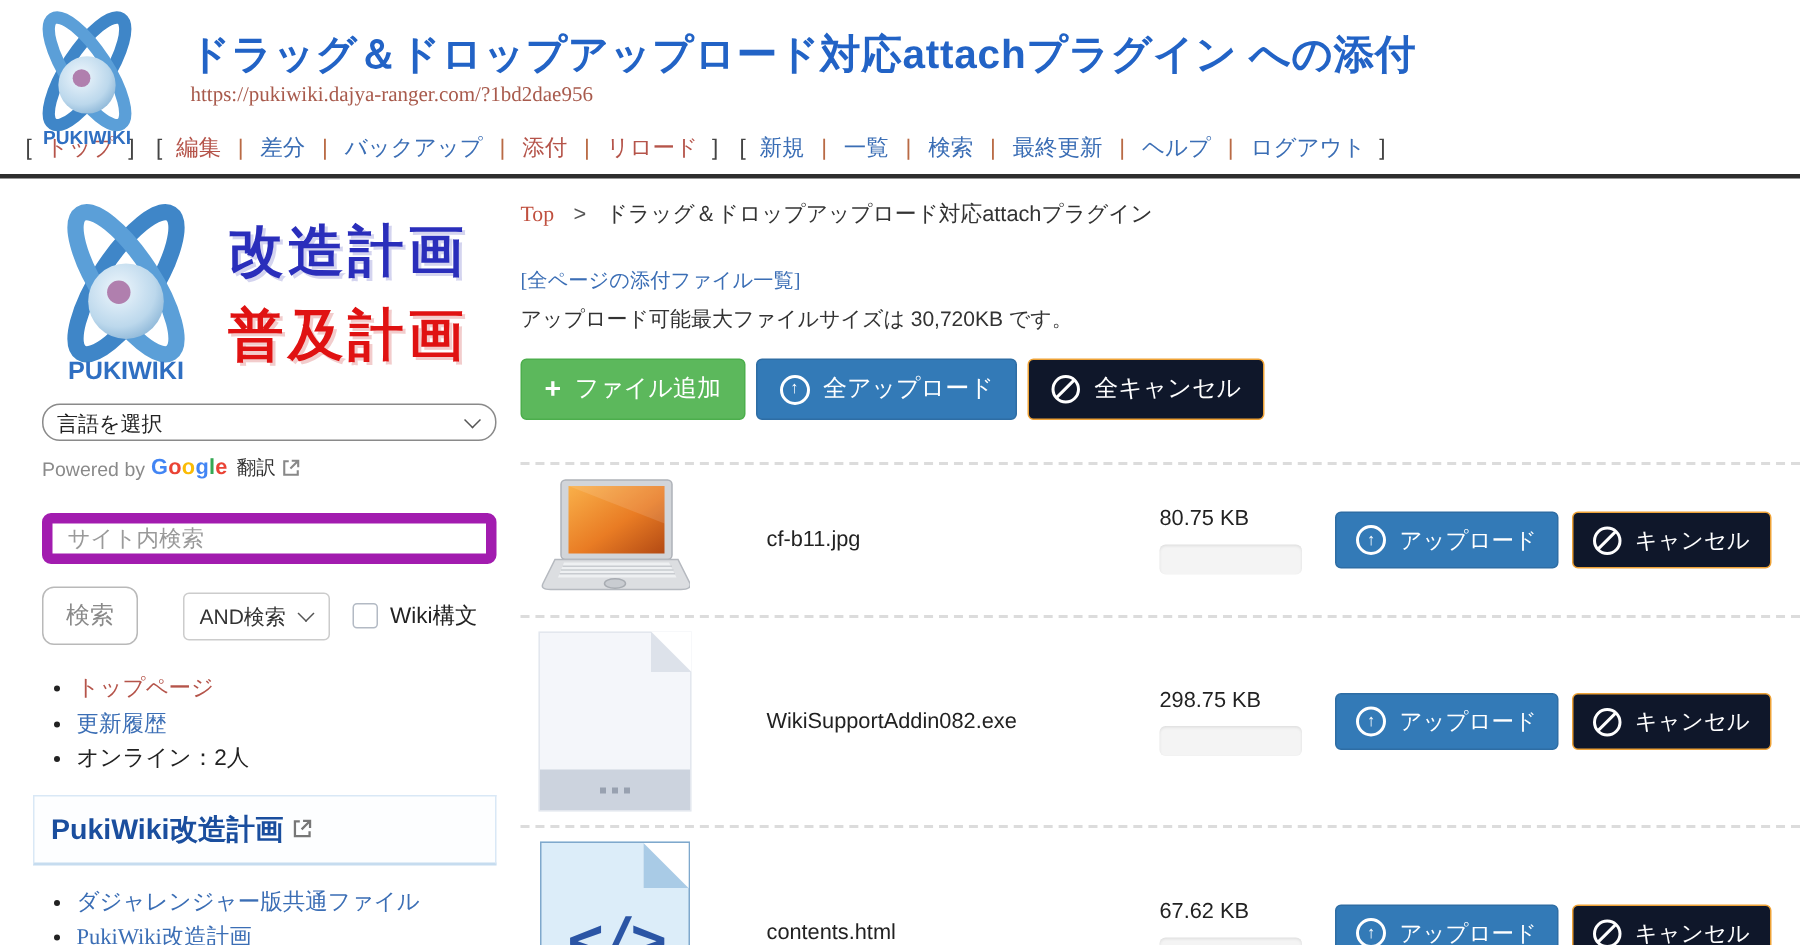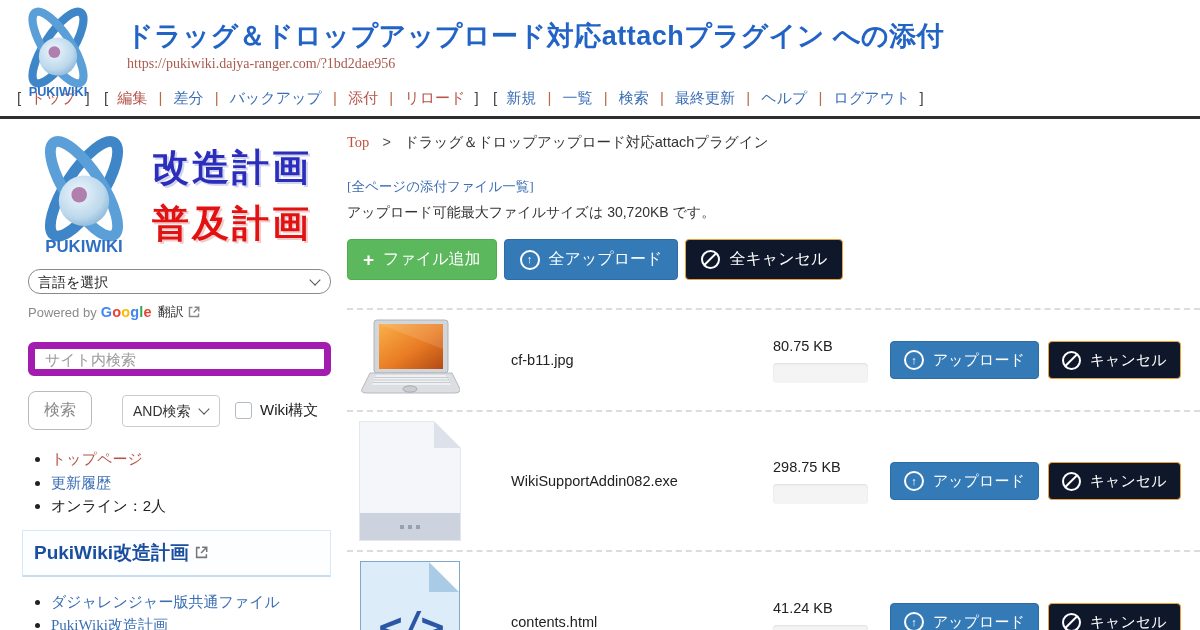--- a/index.html
+++ b/index.html
@@ -326,21 +326,21 @@
 
       <div class="file-row">
         <div class="thumb-cell">
           <div class="file-icon-code">
             <div class="fold"></div>
             <span class="code-glyph">&lt;/&gt;</span>
           </div>
         </div>
         <div class="name-cell">contents.html</div>
         <div class="size-cell">
-          <span class="size-label">41.24 KB</span>
+          <span class="size-label">67.62 KB</span>
           <div class="progress"></div>
         </div>
         <div class="row-buttons">
           <button class="btn btn-blue btn-row">
             <span class="icon-circle-up">↑</span>
             <span>アップロード</span>
           </button>
           <button class="btn btn-orange btn-row">
             <span class="icon-ban"></span>
             <span>キャンセル</span>

